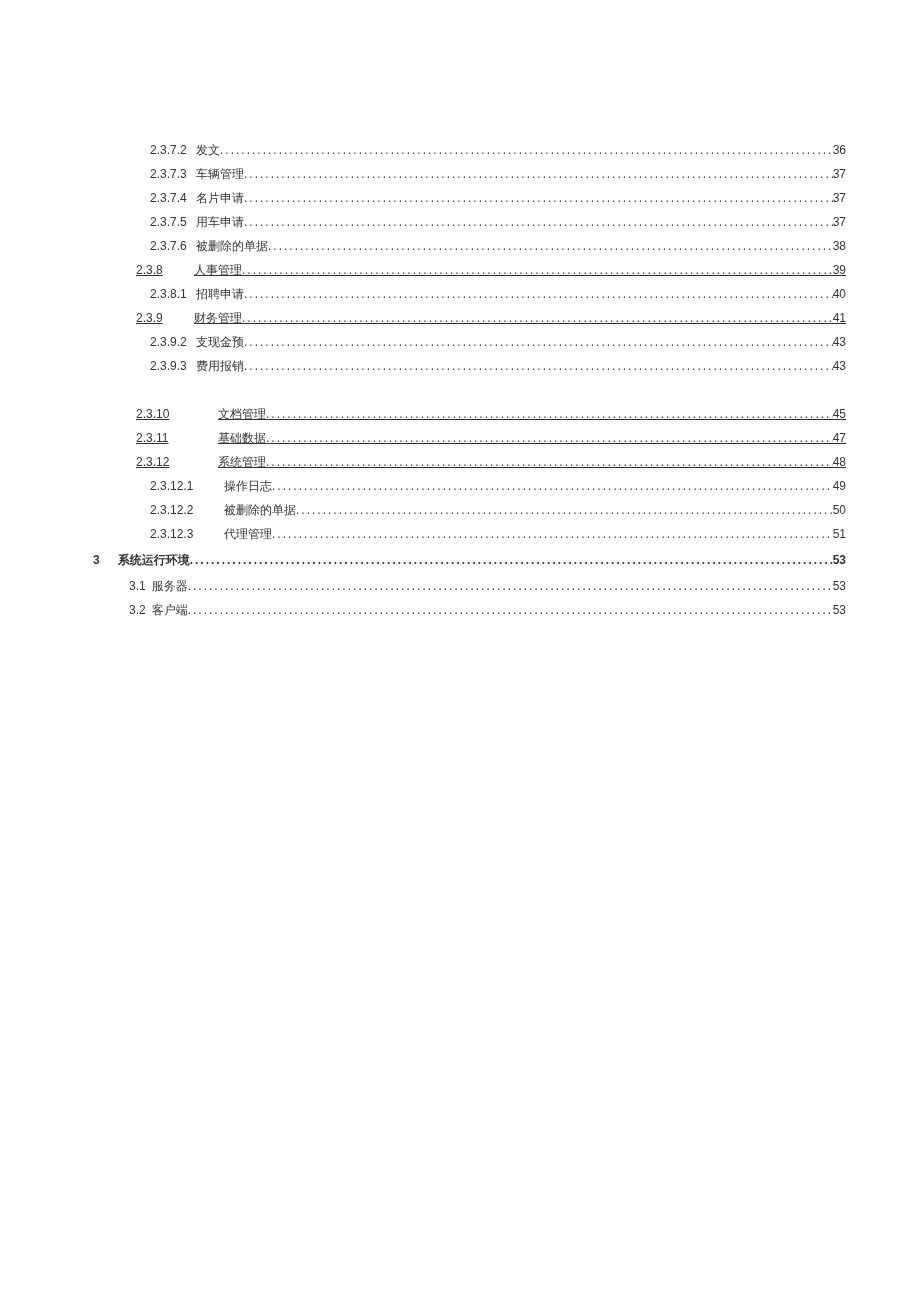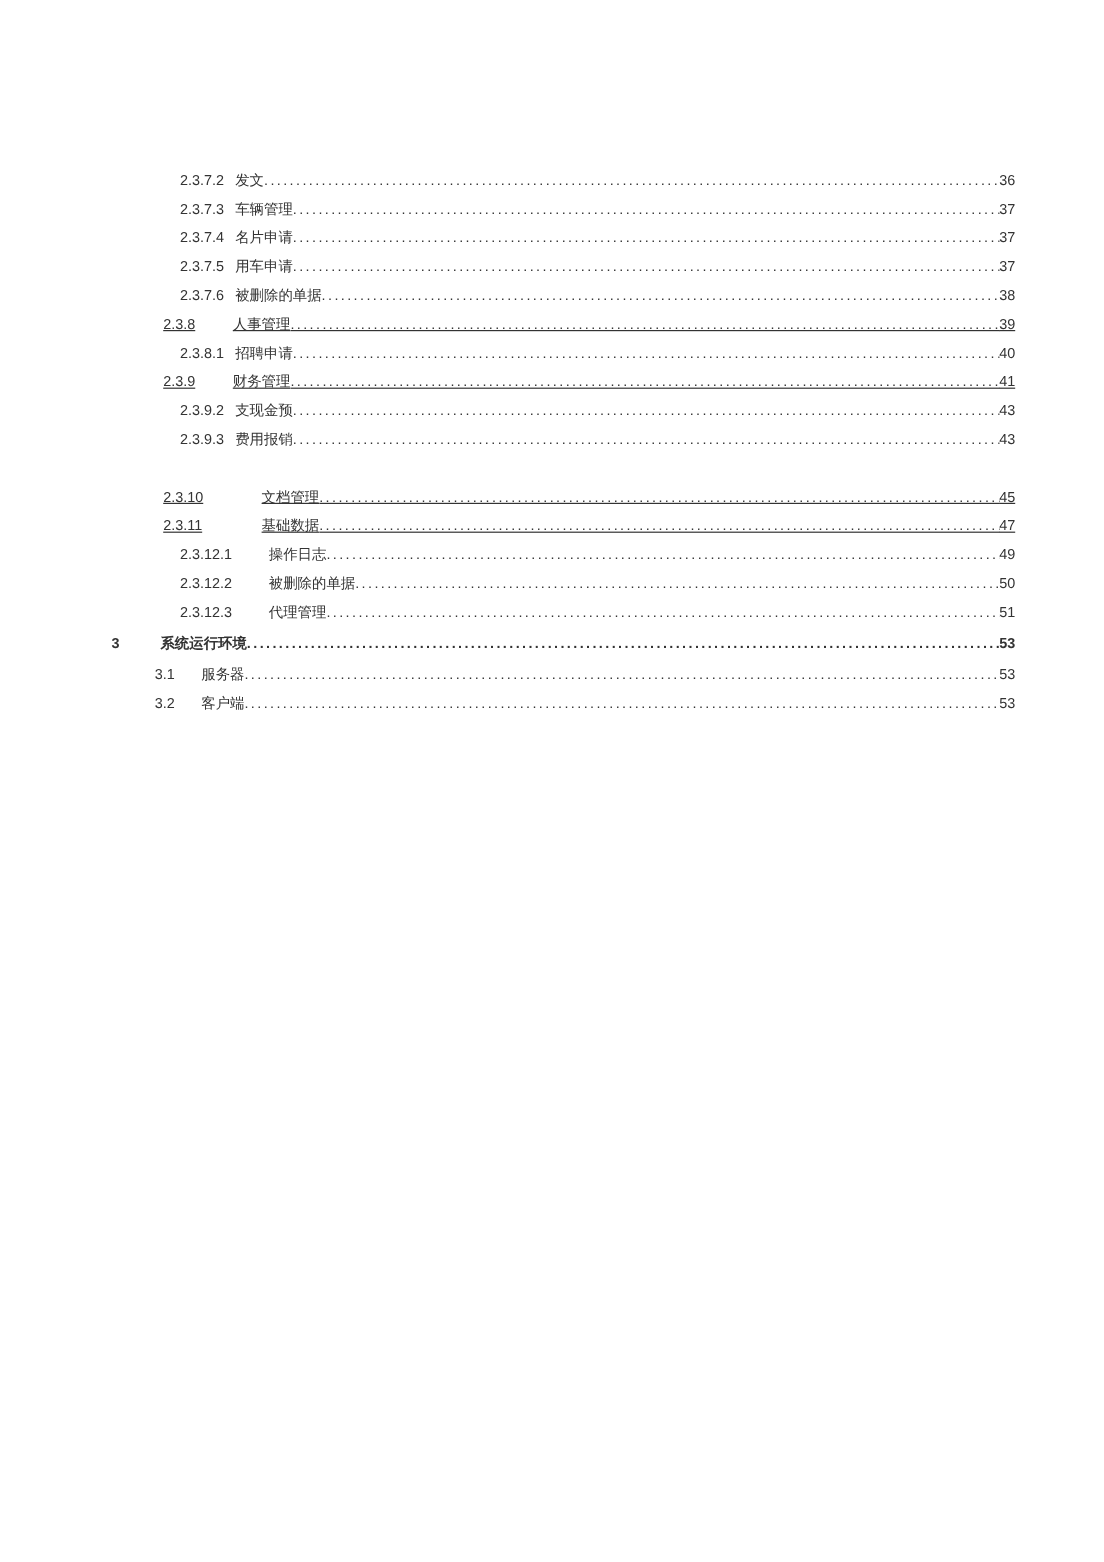--- a/index.html
+++ b/index.html
@@ -23,21 +23,20 @@
       align-items: flex-end;
       white-space: nowrap;
       line-height: 24px;
       height: 24px;
     }
     .toc-number {
       flex-shrink: 0;
     }
     .toc-title {
       flex-shrink: 0;
-      margin-left: 16px;
     }
     .toc-dots {
       flex: 1;
       overflow: hidden;
       letter-spacing: 2px;
       color: #333;
       min-width: 6px;
     }
     .toc-dots::before {
       content: "........................................................................................................................................................................................................................................................................................................................................................................................................................................................................................................................";
@@ -141,20 +140,26 @@
       <span class="toc-title">文档管理</span>
       <span class="toc-dots"></span>
       <span class="toc-page">45</span>
     </div>
     <div class="toc-entry indent-3 level-3b">
       <span class="toc-number">2.3.11</span>
       <span class="toc-title">基础数据</span>
       <span class="toc-dots"></span>
       <span class="toc-page">47</span>
     </div>
+    <div class="toc-entry indent-3 level-3b">
+      <span class="toc-number">2.3.12</span>
+      <span class="toc-title">系统管理</span>
+      <span class="toc-dots"></span>
+      <span class="toc-page">48</span>
+    </div>
     <div class="toc-entry indent-4 level-4b">
       <span class="toc-number">2.3.12.1</span>
       <span class="toc-title">操作日志</span>
       <span class="toc-dots"></span>
       <span class="toc-page">49</span>
     </div>
     <div class="toc-entry indent-4 level-4b">
       <span class="toc-number">2.3.12.2</span>
       <span class="toc-title">被删除的单据</span>
       <span class="toc-dots"></span>

